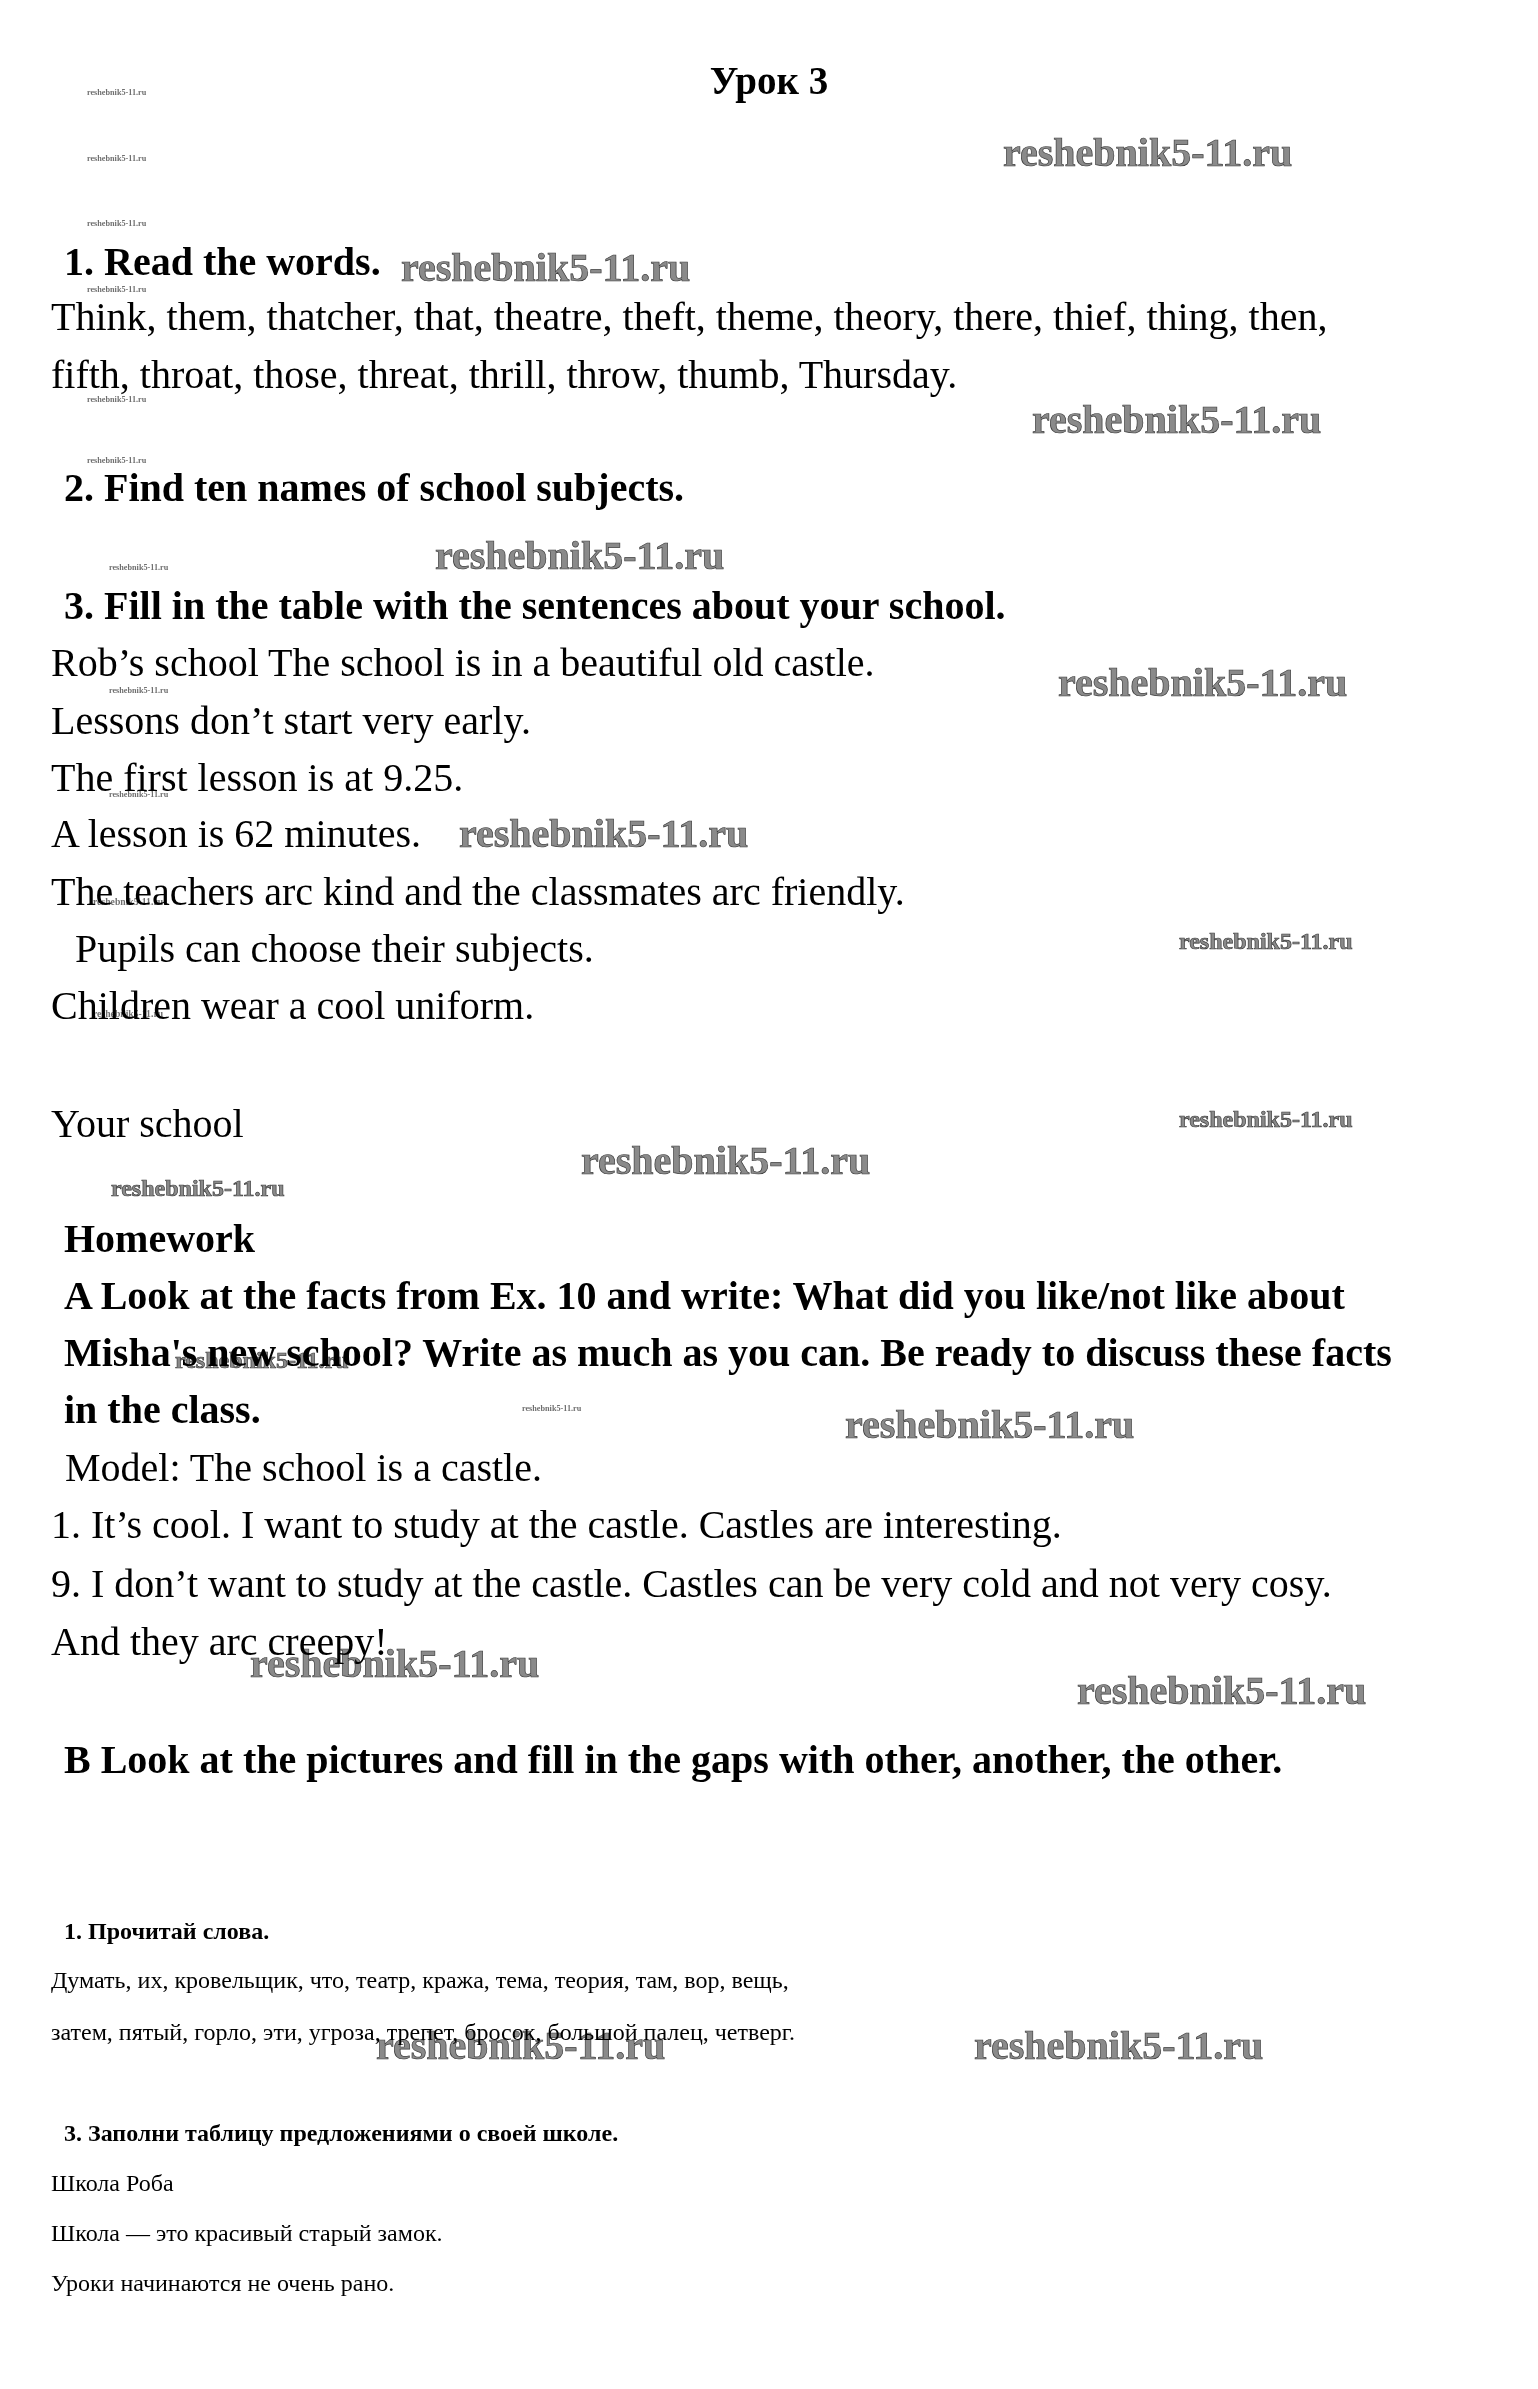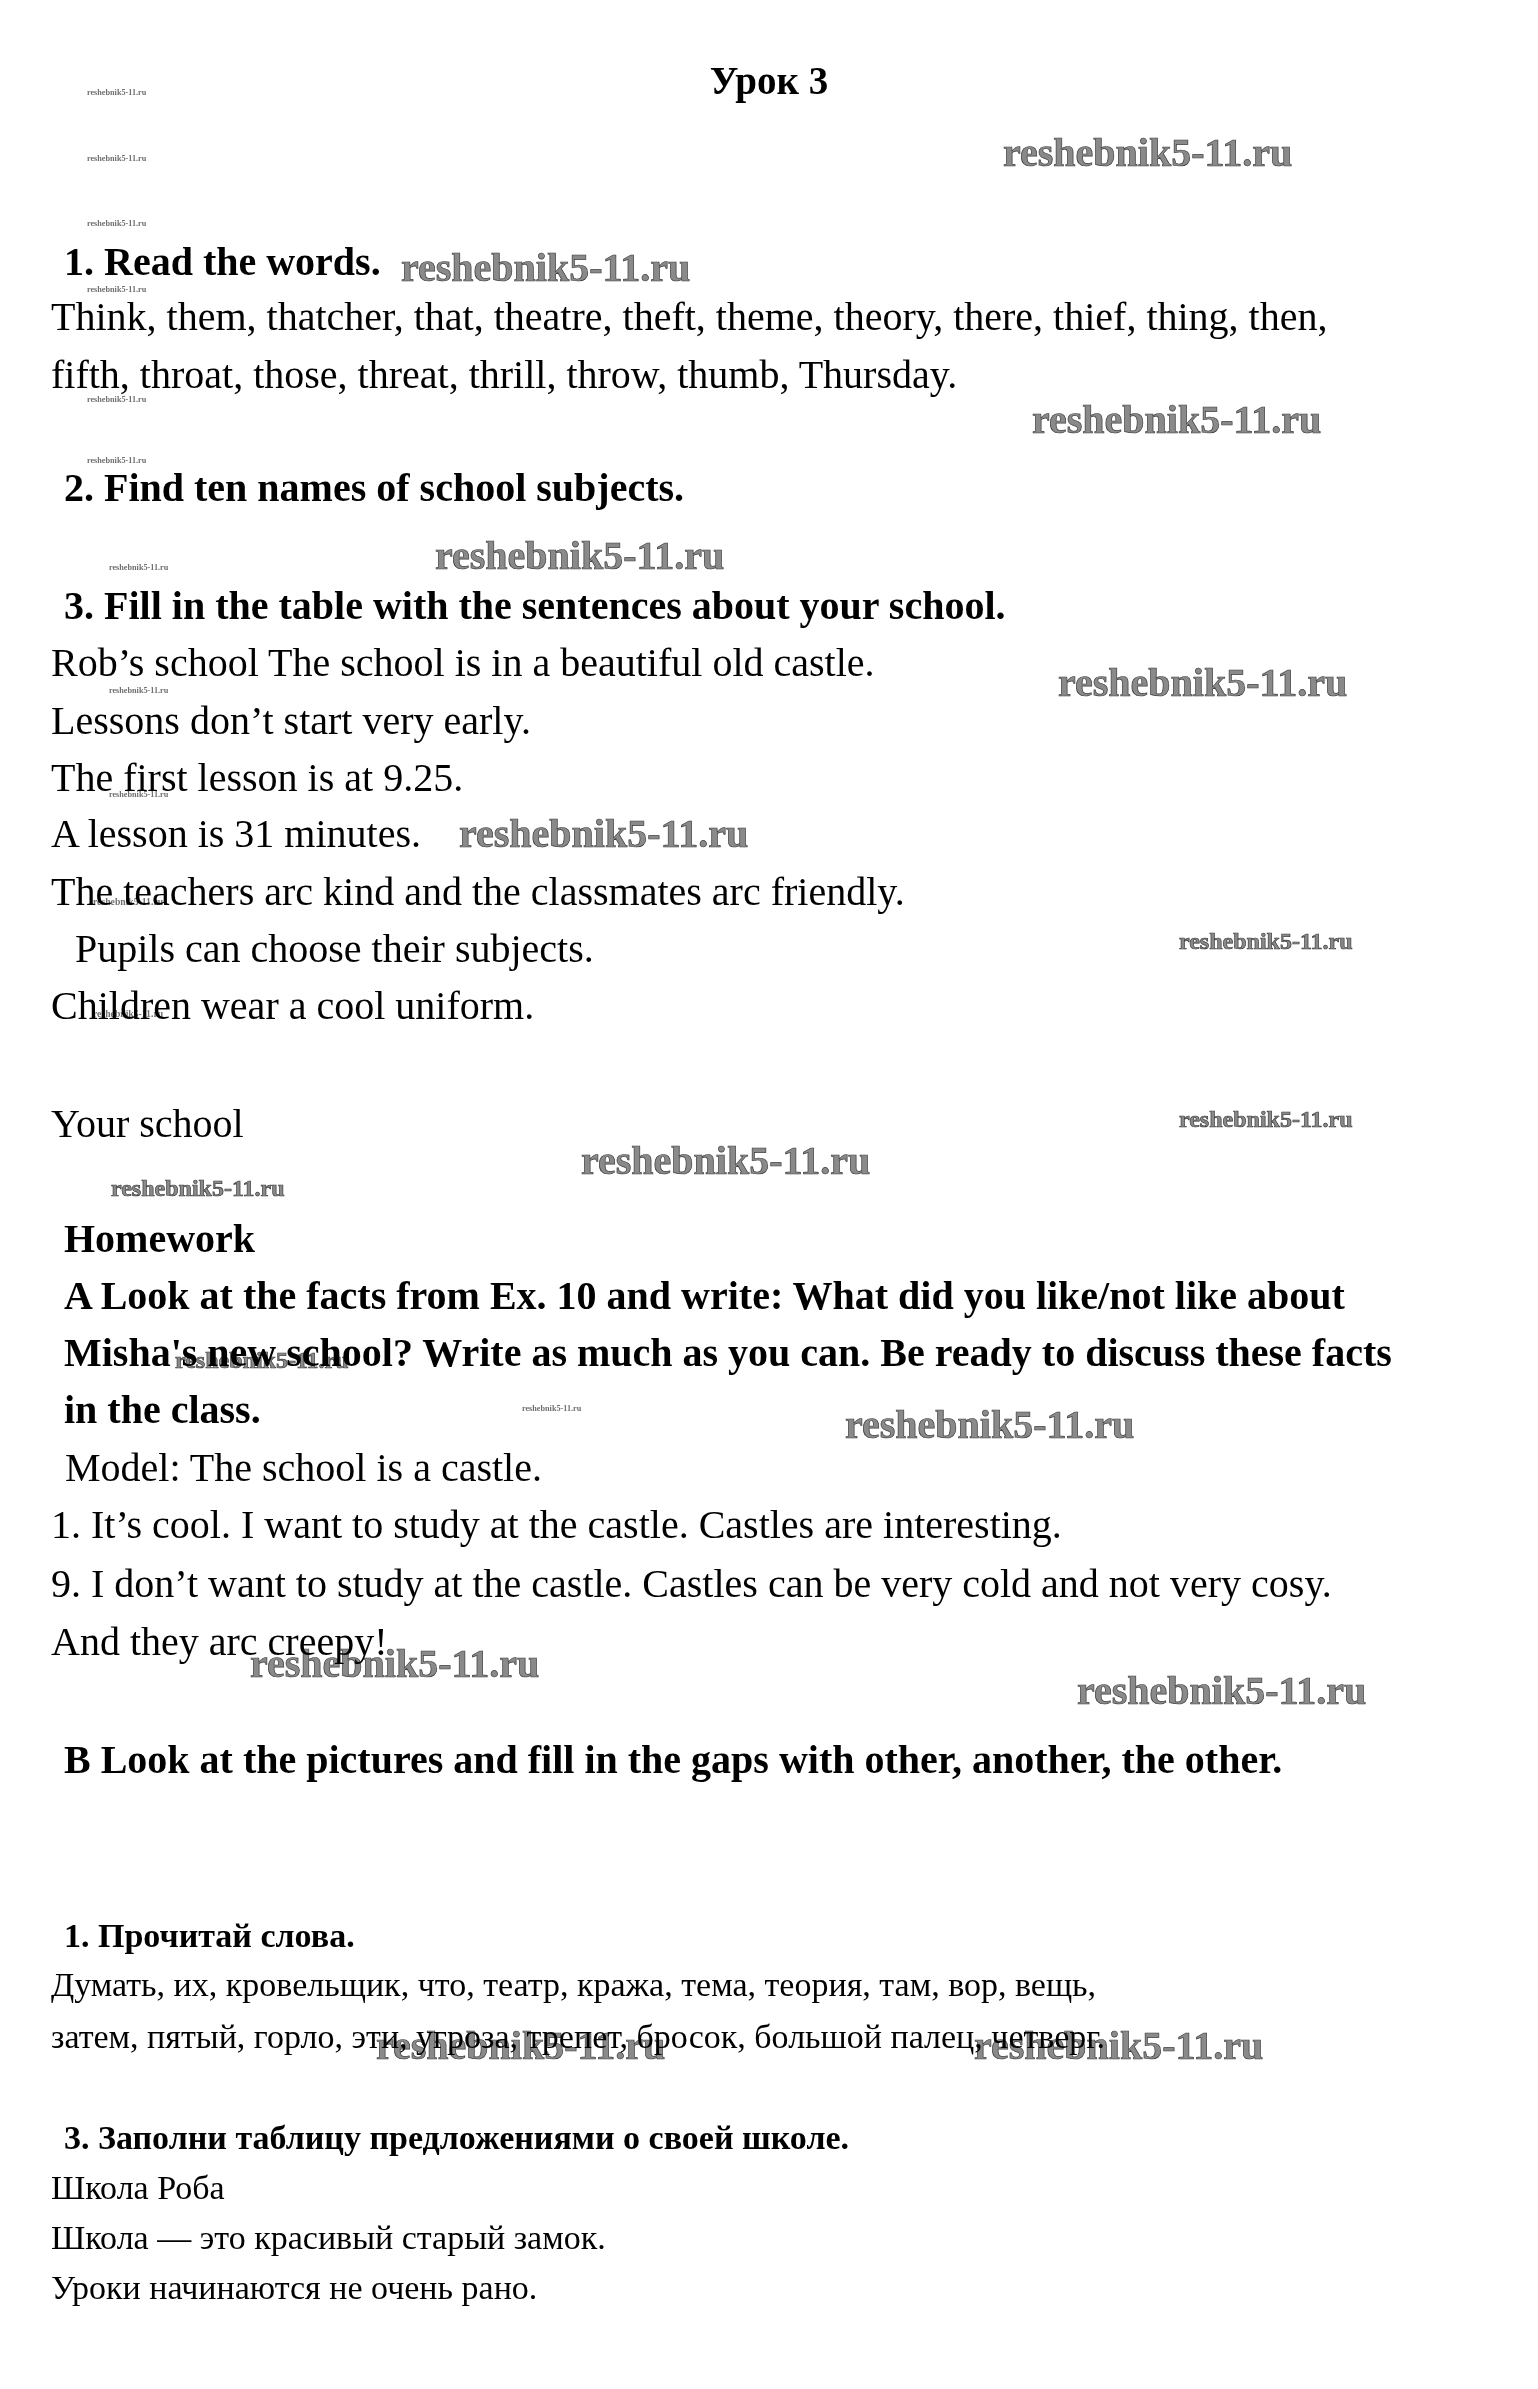--- a/index.html
+++ b/index.html
@@ -1,20 +1,20 @@
 <!DOCTYPE html>
 <html style="font-size:12px"><head>
 <meta charset="utf-8">
 <style>
   html, body { margin:0; padding:0; background:#ffffff; }
   body { width:1538px; height:2389px; position:relative; overflow:hidden;
          font-family:"Liberation Serif","DejaVu Serif",serif; color:#000; }
   .ln { position:absolute; left:51px; white-space:nowrap; line-height:1; margin:0; }
   .en { font-size:40px; }
-  .ru { font-size:34px; }
+  .ru { font-size:24px; }
   .b { font-weight:bold;margin-left:13px; }
   .title { position:absolute; left:0; width:1538px; text-align:center; top:61px;
            font-size:39px; font-weight:bold; line-height:1; margin:0; }
   .wm { position:absolute; white-space:nowrap; line-height:1;
         font-family:"Liberation Serif","DejaVu Serif",serif; font-weight:bold;
         color:#8a8a8a; -webkit-text-stroke:0.7px #3c3c3c; letter-spacing:0px;margin-left:12px; }
   .wm-l { font-size:40px; }
   .wm-m { font-size:27px; }
   .wm-s { font-size:9.7px; color:#6f6f6f; -webkit-text-stroke:0; }
   .wm-xs { font-size:8.2px; color:#6f6f6f; -webkit-text-stroke:0; }
@@ -63,21 +63,21 @@
 
 <section>
   <p class="ln en b" style="top:468px;">2. Find ten names of school subjects.</p>
 </section>
 
 <section>
   <p class="ln en b" style="top:586px;">3. Fill in the table with the sentences about your school.</p>
   <p class="ln en" style="top:643px;">Rob’s school The school is in a beautiful old castle.</p>
   <p class="ln en" style="top:701px;">Lessons don’t start very early.</p>
   <p class="ln en" style="top:758px;">The first lesson is at 9.25.</p>
-  <p class="ln en" style="top:814px;">A lesson is 31 minutes.</p>
+  <p class="ln en" style="top:814px;">A lesson is 62 minutes.</p>
   <p class="ln en" style="top:872px;">The teachers arc kind and the classmates arc friendly.</p>
   <p class="ln en" style="top:929px;margin-left:24px;">Pupils can choose their subjects.</p>
   <p class="ln en" style="top:986px;">Children wear a cool uniform.</p>
   <p class="ln en" style="top:1104px;">Your school</p>
 </section>
 
 <section>
   <p class="ln en b" style="top:1219px;">Homework</p>
   <p class="ln en b" style="top:1276px;">A Look at the facts from Ex. 10 and write: What did you like/not like about</p>
   <p class="ln en b" style="top:1333px;">Misha's new school? Write as much as you can. Be ready to discuss these facts</p>

